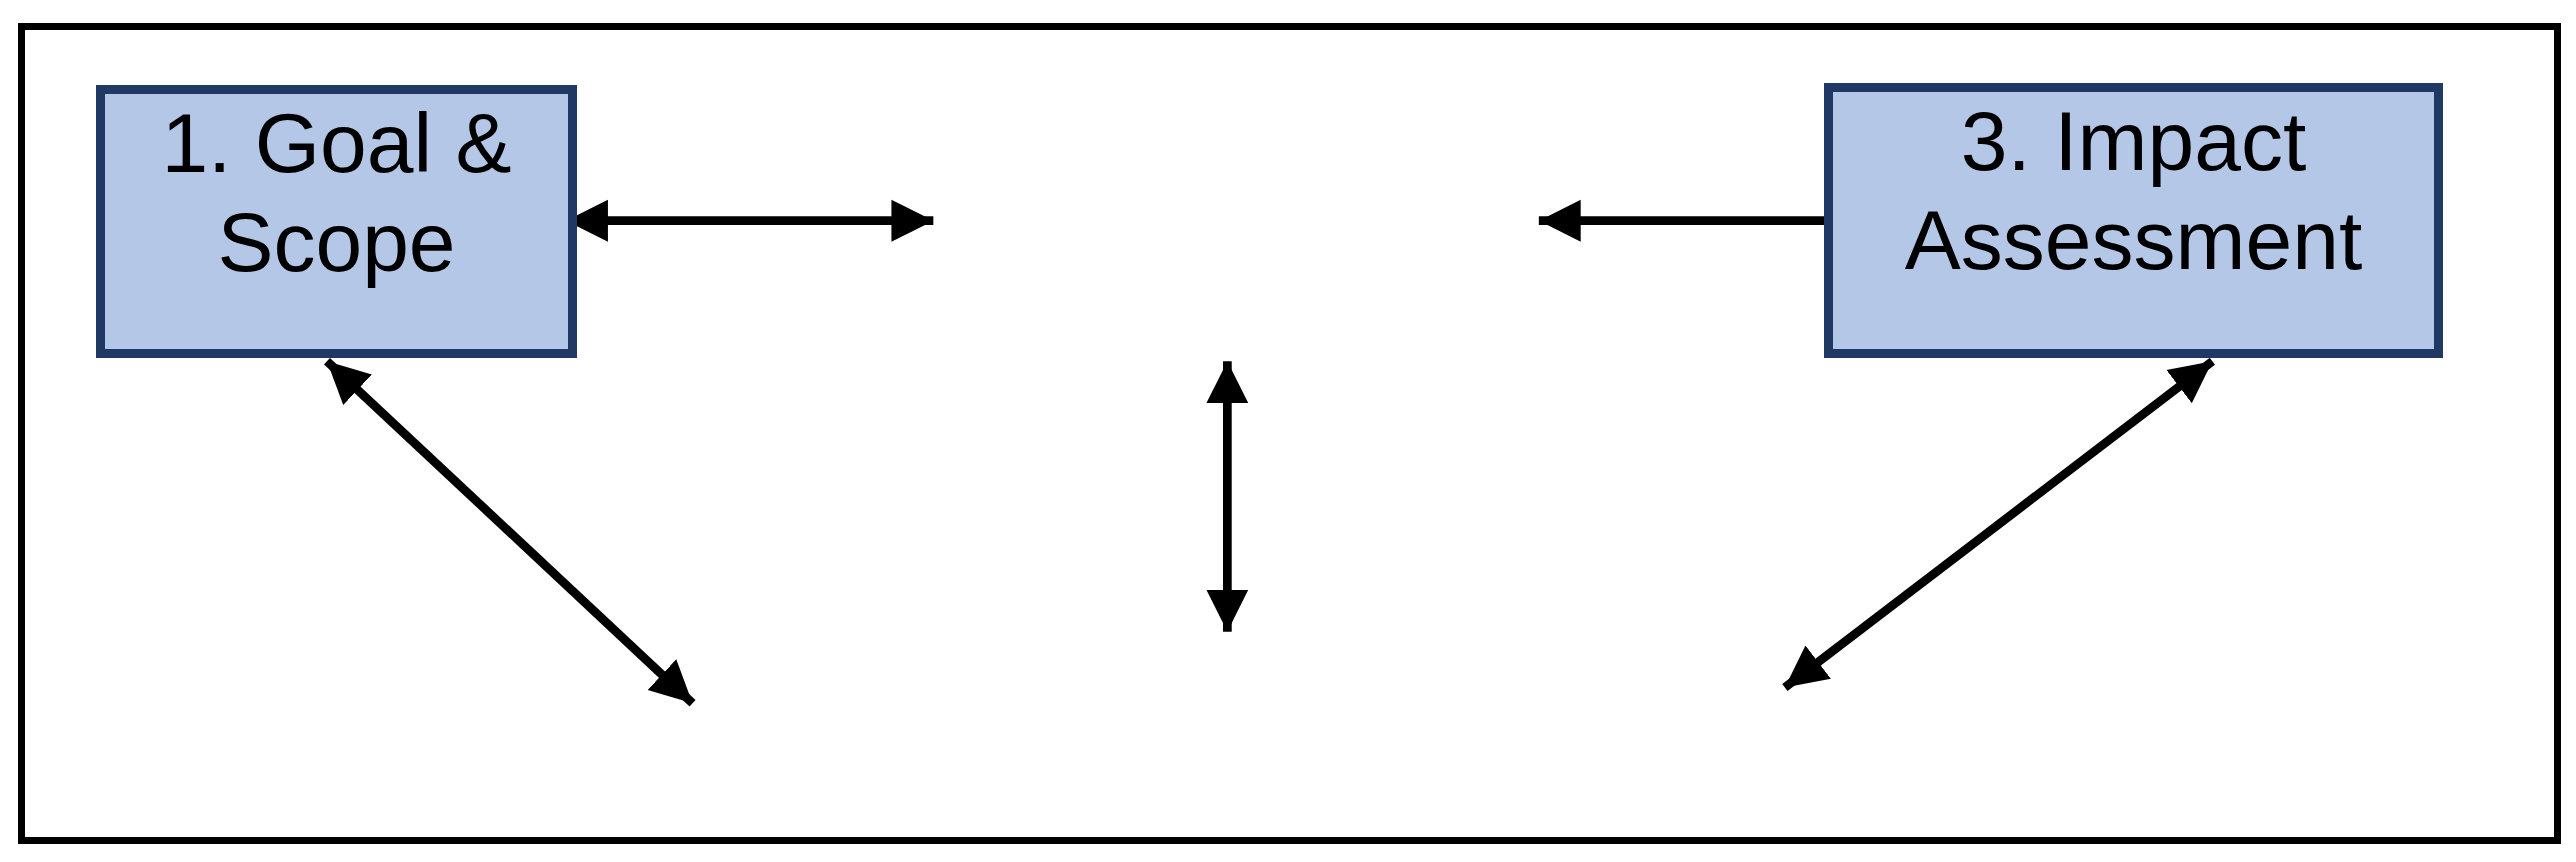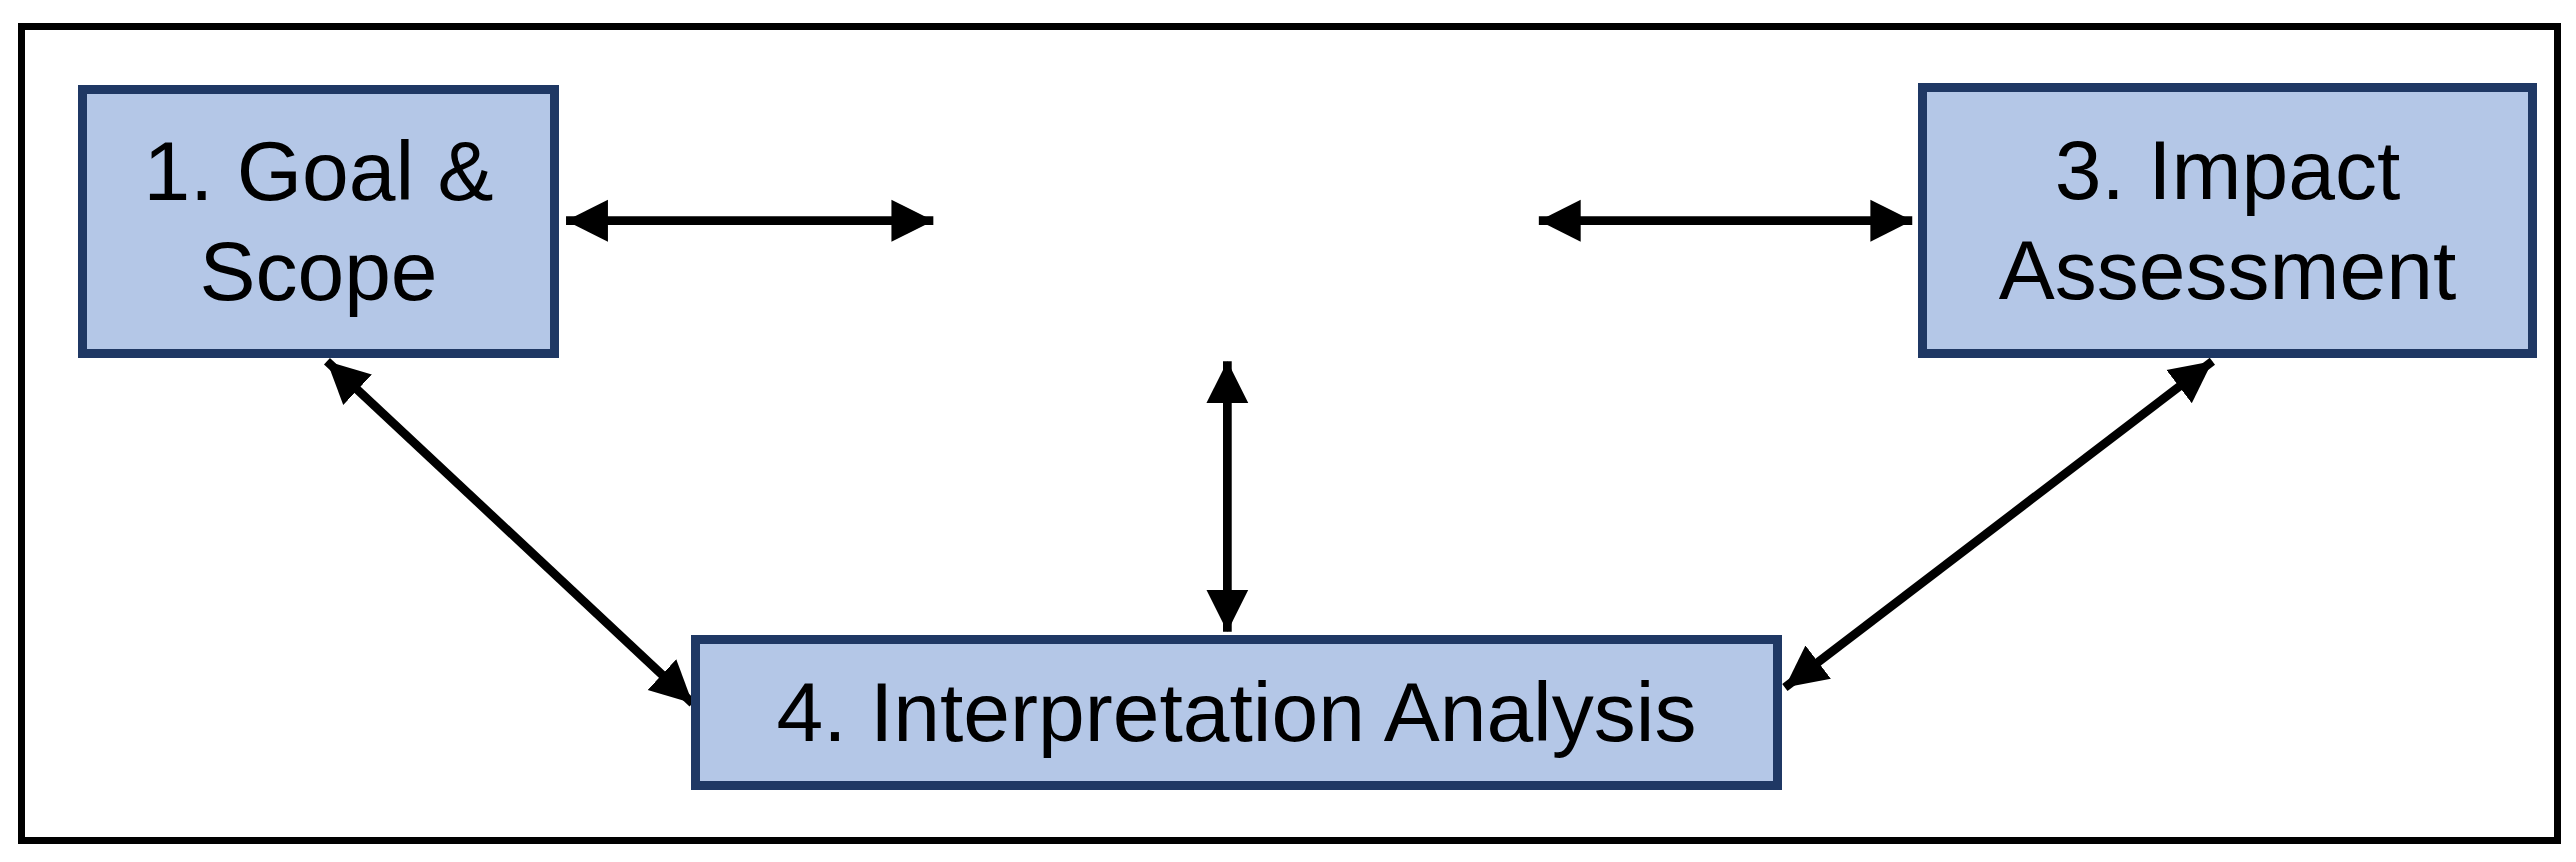--- a/index.html
+++ b/index.html
@@ -48,35 +48,35 @@
   }
   .arrow-head {
     fill: var(--arrow);
     stroke: none;
   }
   .box {
     position: absolute;
     background: var(--box-fill);
     border: 9.6px solid var(--box-border);
     display: flex;
-    align-items: center;
     justify-content: center;
     text-align: center;
+    margin-left: 18px;
   }
   .box-label {
     color: var(--text);
     font-size: 84px;
     line-height: 1.18;
     white-space: pre-line;
     font-weight: 400;
     letter-spacing: 0px;
   }
   .box-goal-scope       { left: 78px;   top: 85px;  width: 481px;  height: 273px; }
   .box-lci              { left: 938px; top: 83px;  width: 602px;  height: 275px; }
-  .box-impact           { left: 1918px; top: 83px;  width: 619px;  height: 275px; }
+  .box-impact           { left: 1806px; top: 83px;  width: 619px;  height: 275px; }
   .box-interpretation   { left: 691px;  top: 635px; width: 1091px; height: 155px; }
 </style>
 </head>
 <body>
 
 <div class="canvas">
 
   <div class="frame"></div>
 
   <svg class="connector-layer" viewBox="0 0 2951 988" xmlns="http://www.w3.org/2000/svg">
@@ -96,18 +96,15 @@
     <span class="box-label">1. Goal &amp;
 Scope</span>
   </div>
 
 
   <div class="box box-impact">
     <span class="box-label">3. Impact
 Assessment</span>
   </div>
 
-  <div class="box box-interpretation">
-    <span class="box-label">4. Interpretation Analysis</span>
-  </div>
 
 </div>
 
 
 </body></html>

